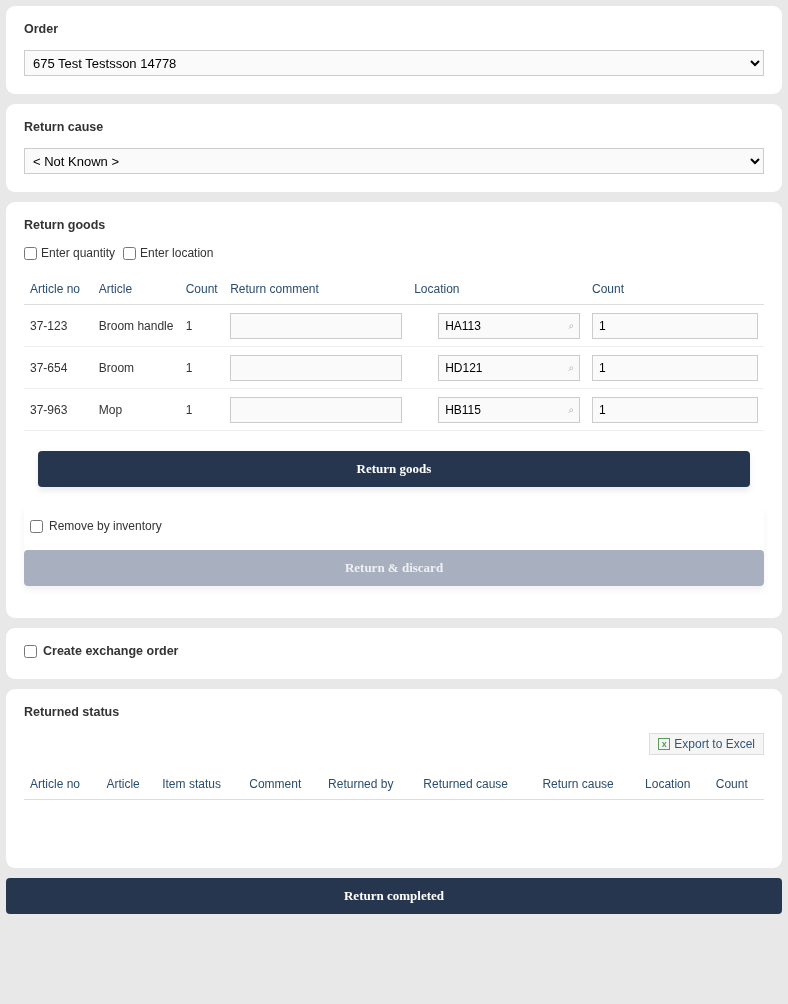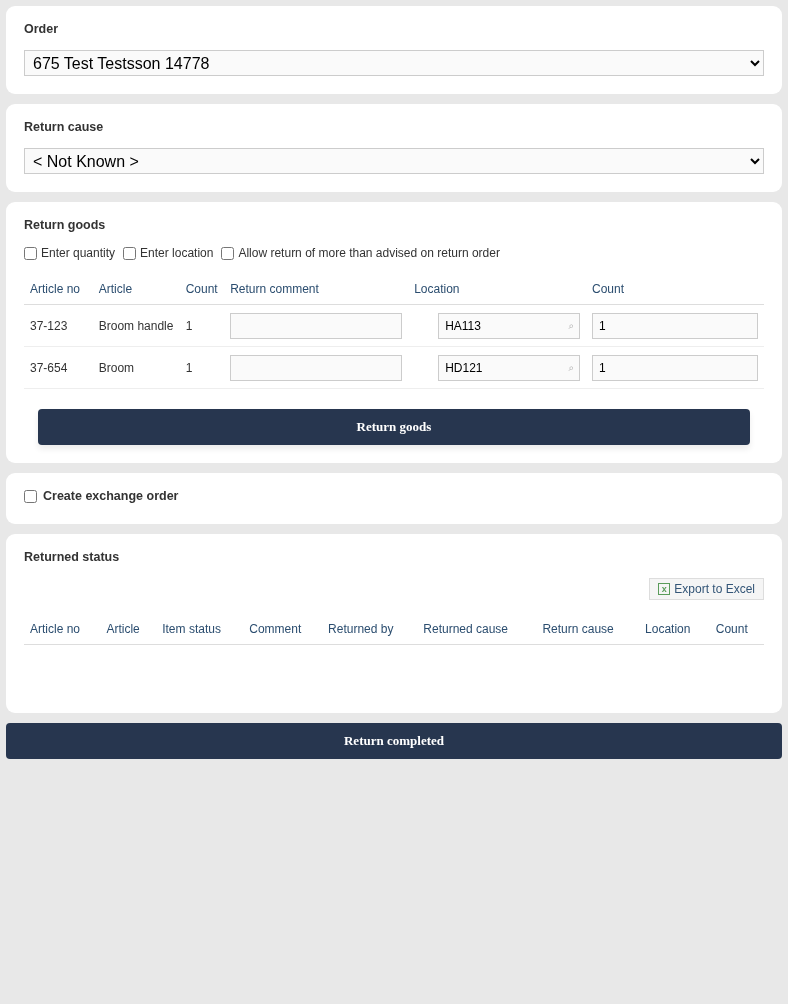--- a/index.html
+++ b/index.html
@@ -20,21 +20,21 @@
     font-weight: bold;
     font-size: 12.5px;
     color: #333;
     margin-bottom: 14px;
   }
   select.full {
     width: 100%;
     height: 26px;
     border: 1px solid #ccc;
     background: #fafafa;
-    font-size: 16px;
+    font-size: 13px;
     padding: 2px 4px;
   }
   .checkbox-row {
     display: flex;
     gap: 4px;
     flex-wrap: wrap;
     margin-bottom: 14px;
     font-size: 12px;
     color: #333;
   }
@@ -204,24 +204,20 @@
   <div class="panel-title">Return goods</div>
 
   <div class="checkbox-row">
     <label>
       <input type="checkbox" style="">
       <span>Enter quantity</span>
     </label>
     <label>
       <input type="checkbox" style="">
       <span>Enter location</span>
-    </label>
-    <label>
-      <input type="checkbox" style="">
-      <span>Allow return of more than advised on return order</span>
     </label>
   </div>
 
   <table class="goods">
     <thead>
       <tr>
         <th class="col-artno">Article no</th>
         <th class="col-art">Article</th>
         <th class="col-cnt">Count</th>
         <th class="col-comment">Return comment</th>
@@ -249,27 +245,49 @@
         <td>1</td>
         <td><input class="cell-input" value="" style=""></td>
         <td>
           <div class="location-wrap">
             <input class="cell-input" value="HD121" style="">
             <span class="search-ico">⌕</span>
           </div>
         </td>
         <td><input class="cell-input" value="1" style=""></td>
       </tr>
+      <tr>
+        <td>37-963</td>
+        <td>Mop</td>
+        <td>1</td>
+        <td><input class="cell-input" value="" style=""></td>
+        <td>
+          <div class="location-wrap">
+            <input class="cell-input" value="HB115" style="">
+            <span class="search-ico">⌕</span>
+          </div>
+        </td>
+        <td><input class="cell-input" value="1" style=""></td>
+      </tr>
     </tbody>
   </table>
 
   <div style="padding: 0 14px;">
     <button class="btn btn-primary btn-shadow">Return goods</button>
   </div>
 
+  <div class="subbox">
+    <div class="inner-pad">
+      <label class="checkbox-plain">
+        <input type="checkbox" style="">
+        <span>Remove by inventory</span>
+      </label>
+    </div>
+    <button class="btn btn-disabled" style="margin-bottom:14px;">Return &amp; discard</button>
+  </div>
 </div>
 
 <div class="panel">
   <label class="checkbox-single">
     <input type="checkbox" style="">
     <span>Create exchange order</span>
   </label>
 </div>
 
 <div class="panel">

